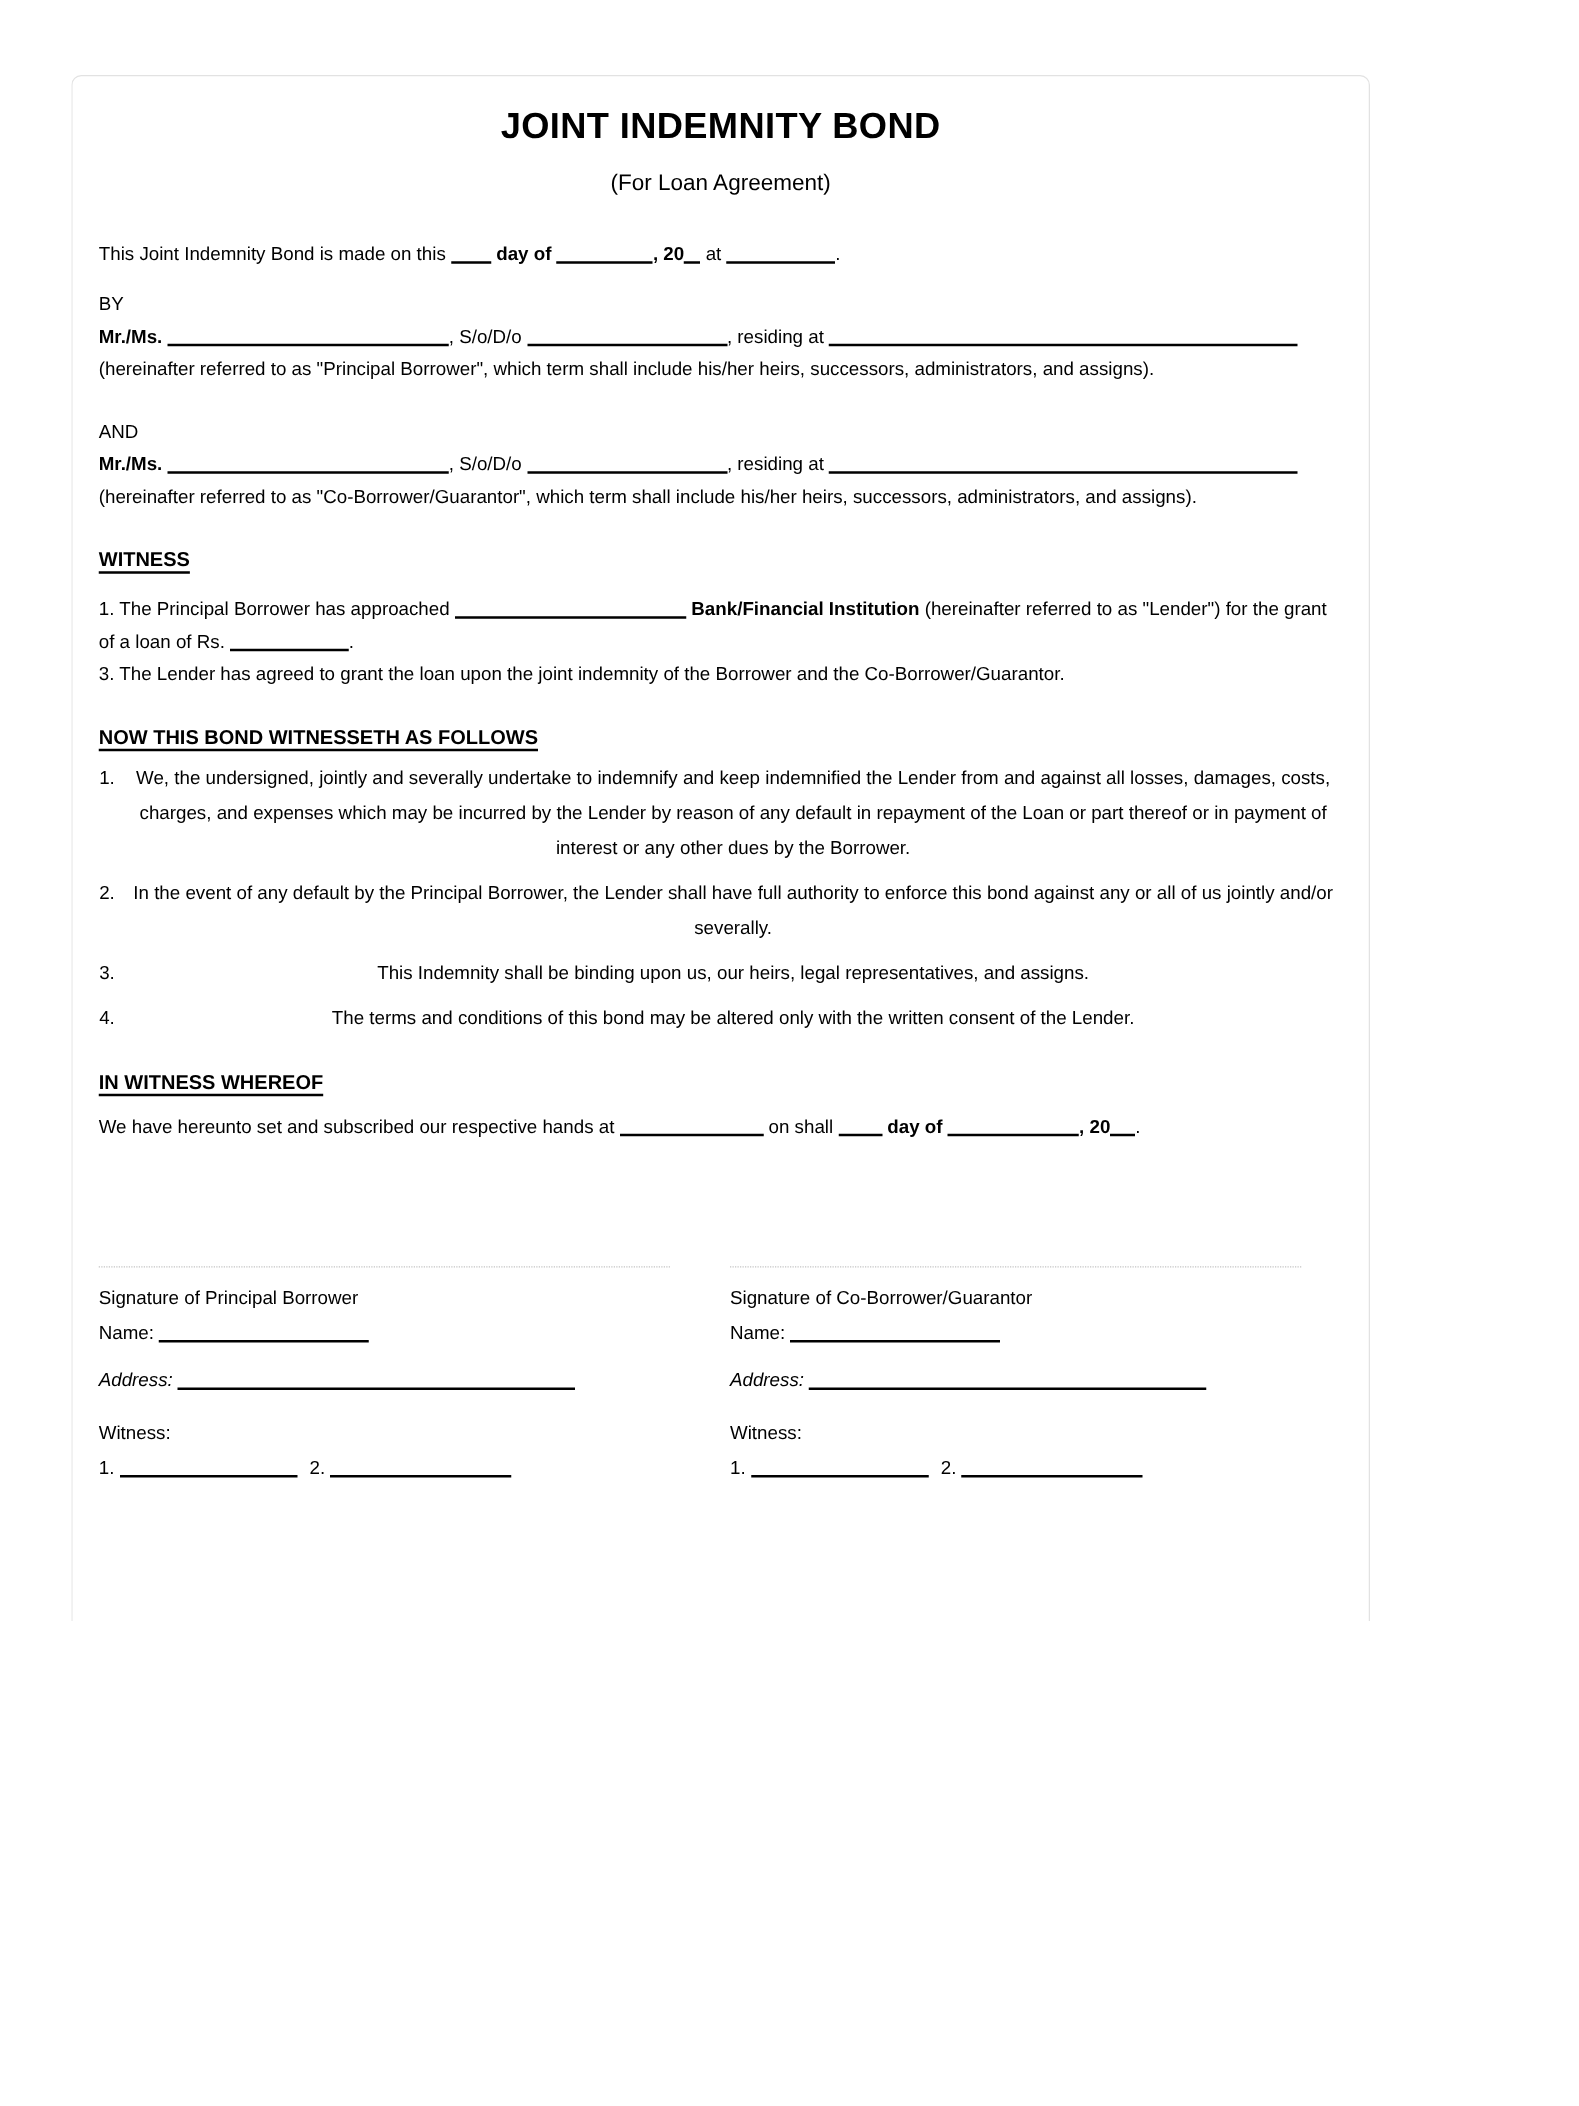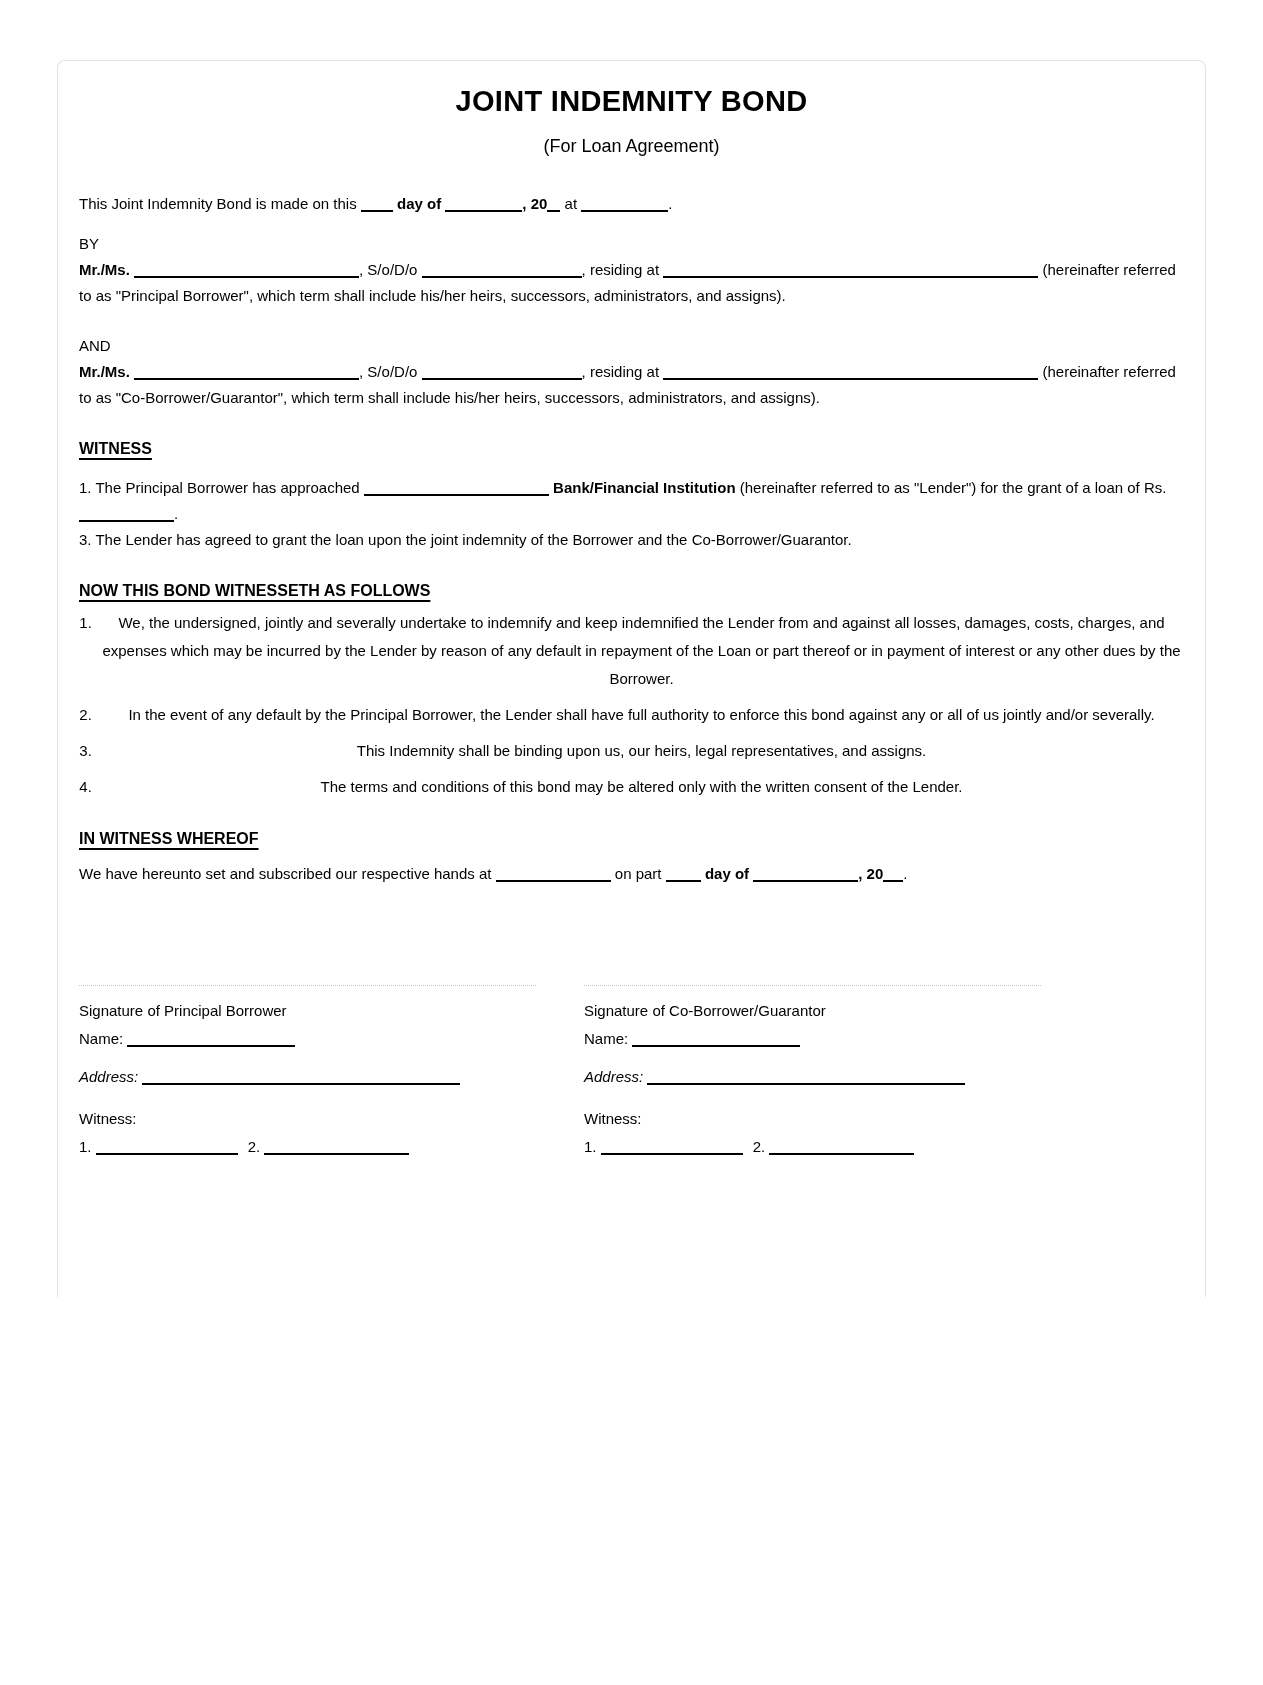--- a/index.html
+++ b/index.html
@@ -6,21 +6,21 @@
   html, body { margin: 0; padding: 0; background: #ffffff; }
   body {
     width: 1263px; height: 1685px;
     font-family: "Liberation Sans", sans-serif;
     color: #000;
     position: relative;
   }
   .doc-card {
     position: absolute;
     left: 57px; top: 60px;
-    width: 1149px; height: 1237px;
+    width: 1039px; height: 1237px;
     background: #fff;
     border: 1px solid #e2e2e2;
     border-bottom: 0;
     border-radius: 8px 8px 0 0;
     padding: 22px 21px 0 21px;
     overflow: hidden;
   }
   .doc-title {
     margin: 0;
     font-size: 29px;
@@ -148,21 +148,21 @@
       <li>In the event of any default by the Principal Borrower, the Lender shall have full authority to enforce this bond against any or all of us jointly and/or severally.</li>
       <li>This Indemnity shall be binding upon us, our heirs, legal representatives, and assigns.</li>
       <li>The terms and conditions of this bond may be altered only with the written consent of the Lender.</li>
     </ol>
 
     <p class="section-heading">IN WITNESS WHEREOF</p>
 
     <p class="p-exec">
       <span>We have hereunto set and subscribed our respective hands at</span>
       <span class="bl w115"></span>
-      <span>on part</span>
+      <span>on shall</span>
       <span class="bl w35"></span>
       <b>day of</b>
       <span class="bl w105"></span><b>, 20</b><span class="bl w20"></span><span>.</span>
     </p>
 
     <div class="sig-row">
 
       <div class="sig-col">
         <p class="sig-title">Signature of Principal Borrower</p>
         <p class="sig-name">

